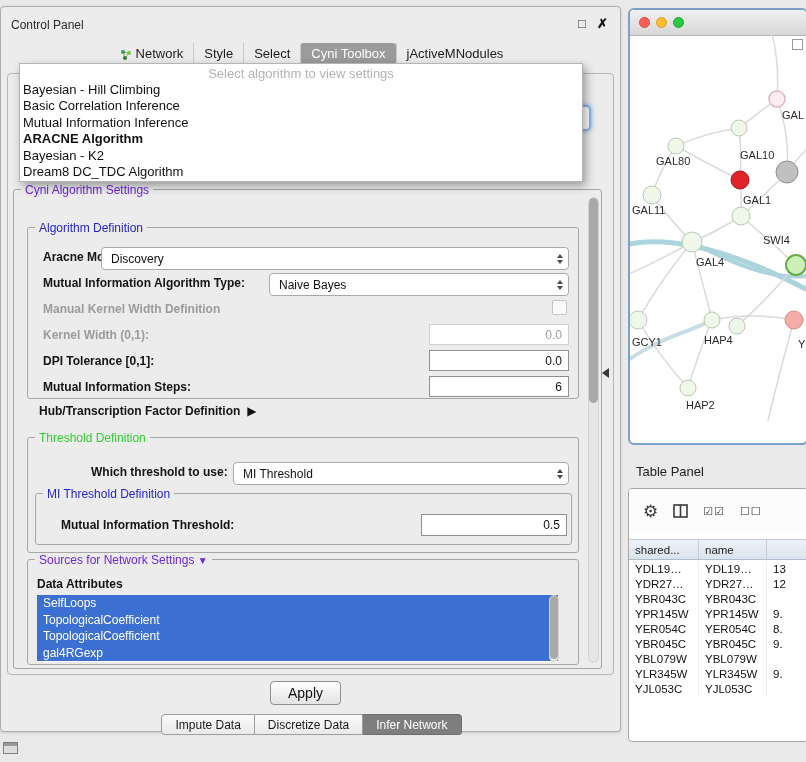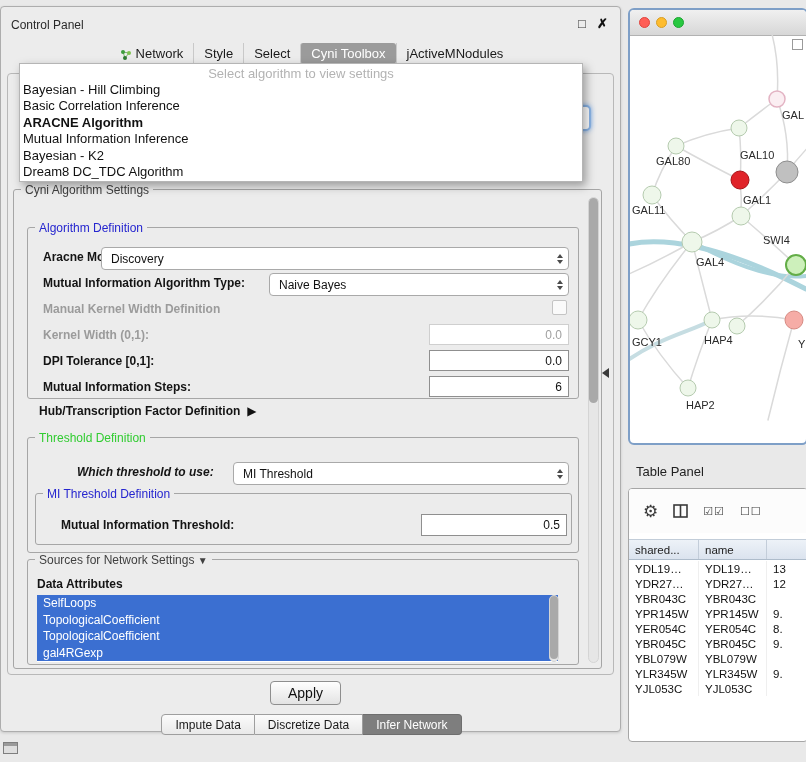--- a/index.html
+++ b/index.html
@@ -31,21 +31,21 @@
   .popup{position:absolute;left:18px;top:56px;width:562px;background:#fff;border:1px solid #b5b5b5;
          box-shadow:3px 4px 9px rgba(0,0,0,.35);z-index:10;font-size:13px;padding:1px 0;}
   .ddhead{height:17px;line-height:17px;text-align:center;color:#b3b3b3;}
   .dditem{height:16.4px;line-height:16.4px;padding-left:3px;color:#111;}
   .ddsel{font-weight:bold;}
 
   .grp{position:absolute;border:1px solid #a6a6a6;border-radius:3px;box-sizing:border-box;}
   .legend{position:absolute;font-size:12px;background:#ececec;padding:0 4px;z-index:2;white-space:nowrap;}
   .lg-blue{color:#2525cf;}
   .lg-green{color:#30cc30;}
-  .lg-dark{color:#404040;}
+  .lg-dark{color:#6d28d9;}
 
   .lbl{position:absolute;font-size:12px;font-weight:bold;color:#141414;white-space:nowrap;}
   .dis{color:#9b9b9b !important;}
 
   .combo{position:absolute;height:23px;background:#fff;border:1px solid #a9a9a9;border-radius:4px;
          font-size:12px;display:flex;align-items:center;padding-left:9px;box-sizing:border-box;color:#111;}
   .arrows{position:absolute;right:5px;top:50%;transform:translateY(-50%);display:flex;flex-direction:column;gap:2px;}
   .arr-up{width:0;height:0;border-left:3.5px solid transparent;border-right:3.5px solid transparent;border-bottom:4.5px solid #4a4a4a;}
   .arr-dn{width:0;height:0;border-left:3.5px solid transparent;border-right:3.5px solid transparent;border-top:4.5px solid #4a4a4a;}
 
@@ -149,22 +149,22 @@
 
     <div class="content-frame"></div>
 
     <div class="combo-frag"></div>
 
     <div class="popup">
       <div class="ddhead">Select algorithm to view settings</div>
       <div id="dd-list">
           <div class="dditem">Bayesian - Hill Climbing</div>
           <div class="dditem">Basic Correlation Inference</div>
+          <div class="dditem">Mutual Information Inference</div>
           <div class="dditem ddsel">ARACNE Algorithm</div>
-          <div class="dditem">Mutual Information Inference</div>
           <div class="dditem">Bayesian - K2</div>
           <div class="dditem">Dream8 DC_TDC Algorithm</div>
         </div>
     </div>
 
     <div class="grp" style="left:12px;top:182px;width:589px;height:480px;"></div>
     <span class="legend lg-dark" style="left:20px;top:176px;">Cyni Algorithm Settings</span>
 
     <div class="sb-track" style="left:587px;top:190px;width:11px;height:466px;"></div>
     <div class="sb-thumb" style="left:588px;top:191px;width:9px;height:205px;"></div>
@@ -203,21 +203,21 @@
     <div class="field" style="left:428px;top:369px;width:140px;">6</div>
 
     <div class="hubrow">
       <span class="lbl" style="position:static;">Hub/Transcription Factor Definition</span>
       <span class="hub-arrow">▶</span>
     </div>
 
     <div class="grp" style="left:26px;top:430px;width:552px;height:116px;"></div>
     <span class="legend lg-green" style="left:34px;top:424px;">Threshold Definition</span>
 
-    <span class="lbl" style="left:76px;top:458px;font-style:italic;">Which threshold to use:</span>
+    <span class="lbl" style="left:90px;top:458px;">Which threshold to use:</span>
     <div class="combo" style="left:232px;top:455px;width:336px;">
       <span>MI Threshold</span>
       <span class="arrows">
           <span class="arr-up"></span>
           <span class="arr-dn"></span>
         </span>
     </div>
 
     <div class="grp" style="left:34px;top:486px;width:537px;height:52px;"></div>
     <span class="legend lg-blue" style="left:42px;top:480px;">MI Threshold Definition</span>

